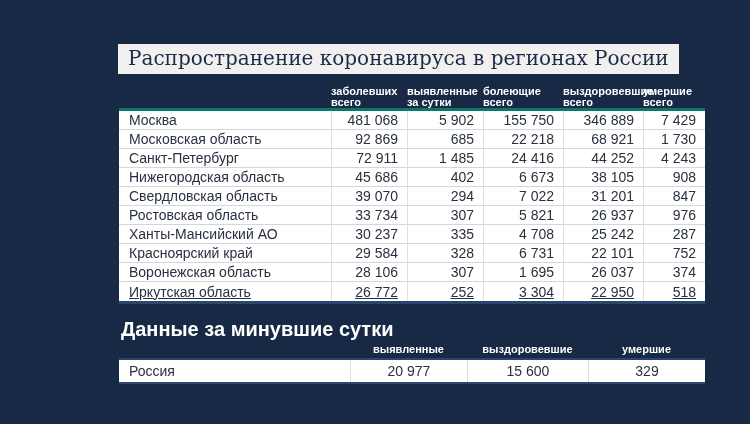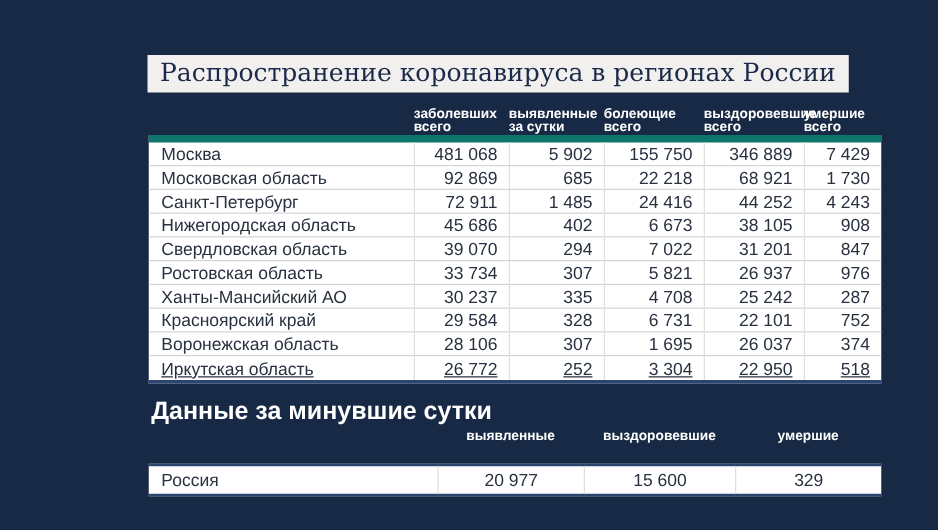--- a/index.html
+++ b/index.html
@@ -26,21 +26,21 @@
     font-size:11px; font-weight:bold; line-height:11px; white-space:nowrap;
   }
   .w-region { width:212px; }
   .w-c1 { width:76px; }
   .w-c2 { width:76px; }
   .w-c3 { width:80px; }
   .w-c4 { width:80px; }
   .w-c5 { width:62px; }
   .tbody {
     background:#ffffff;
-    border-top:6px solid #0f766e;
+    border-top:3px solid #0f766e;
     border-bottom:3px solid #2b456e;
   }
   .row {
     display:flex; height:19px; box-sizing:border-box;
     border-bottom:1px solid #d6d6d6;
     font-size:14px; color:#28313f;
   }
   .row:last-child { border-bottom:none;text-decoration:underline; }
   .cell {
     box-sizing:border-box; height:100%;
@@ -56,21 +56,21 @@
   .dhdr { display:flex; height:13px; }
   .dhcell {
     box-sizing:border-box; text-align:center;
     color:#ffffff; font-size:11px; font-weight:bold; line-height:11px; white-space:nowrap;
   }
   .dw-region { width:231px; }
   .dw-c1 { width:117px; }
   .dw-c2 { width:121px; }
   .dw-c3 { width:117px; }
   .dbody {
-    background:#ffffff; margin-top:14px;
+    background:#ffffff; margin-top:1px;
     border-top:2px solid #2b456e;
     border-bottom:2px solid #2b456e;
   }
   .drow { display:flex; height:22px; font-size:14px; color:#28313f; }
   .dcell {
     box-sizing:border-box; height:100%;
     display:flex; align-items:center; white-space:nowrap;
   }
   .dcell.region { padding-left:10px; }
   .dcell.num { justify-content:center; border-left:1px solid #dedede; }

